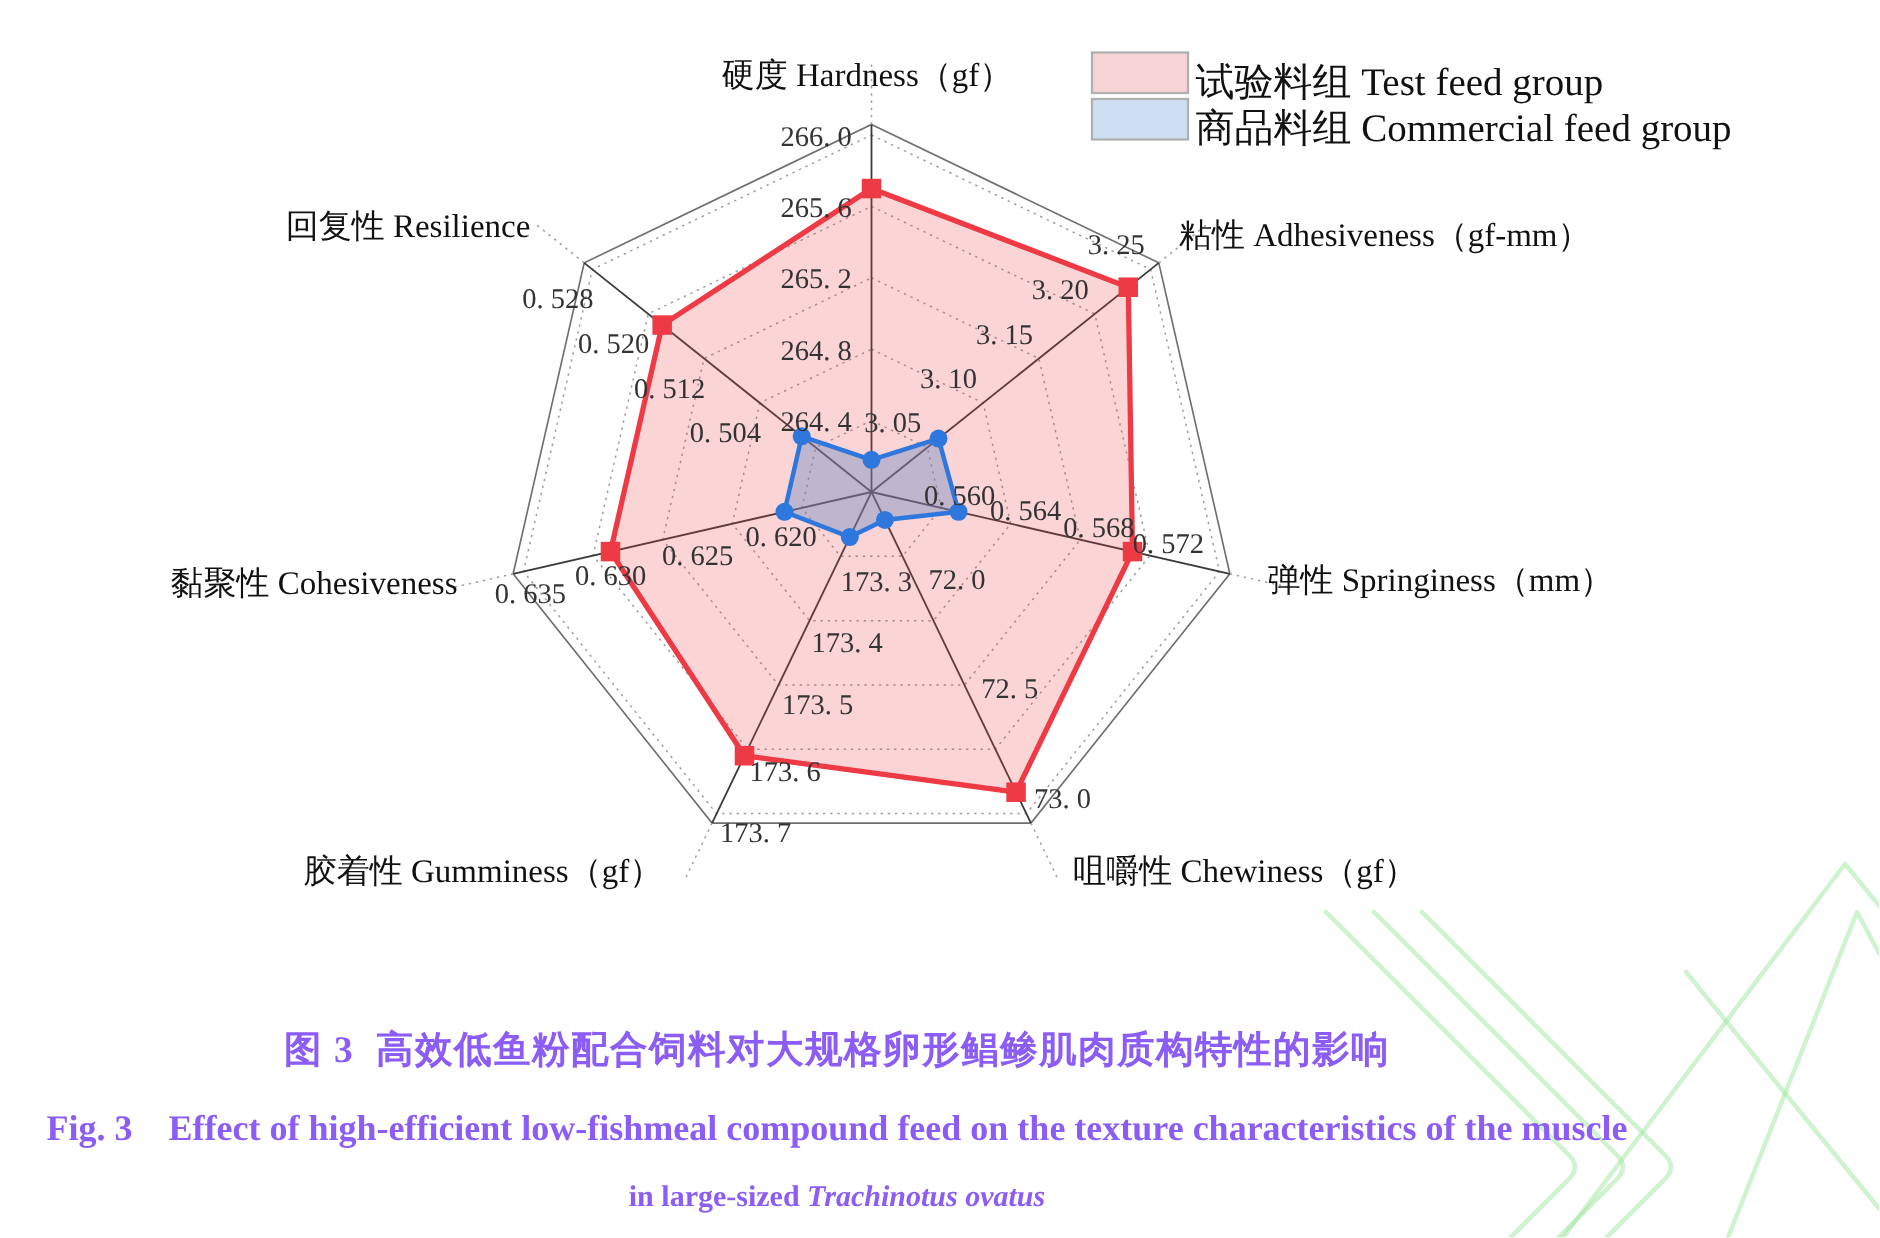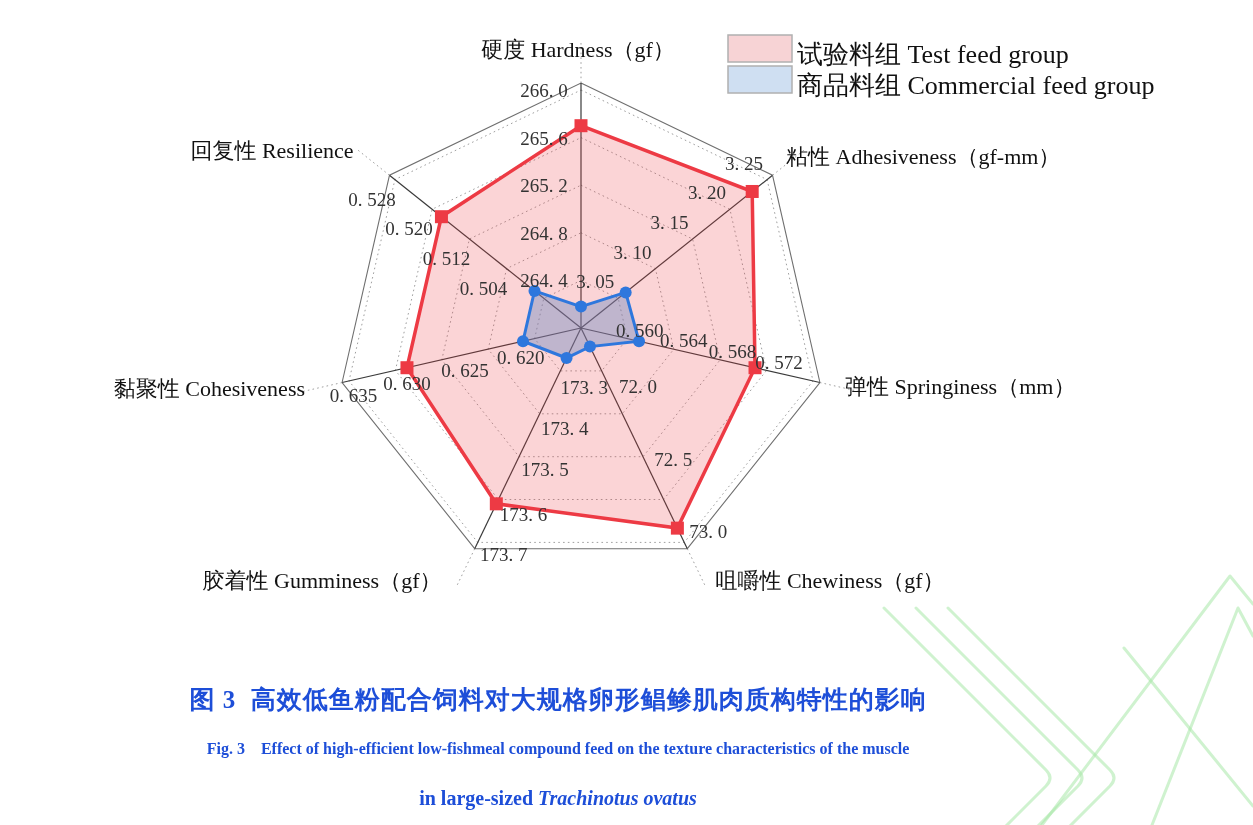--- a/index.html
+++ b/index.html
@@ -1,22 +1,22 @@
 <!DOCTYPE html>
 <html><head>
 <meta charset="utf-8">
 <style>
   html,body{margin:0;padding:0;background:#ffffff;}
   #page{position:relative;width:1253px;height:825px;background:#ffffff;overflow:hidden;
         font-family:"Liberation Serif","DejaVu Serif",serif;}
   #radar{position:absolute;left:0;top:0;}
-  .cap{position:absolute;left:0;width:1116px;text-align:center;color:#1d4ed8;
+  .cap{position:absolute;left:0;width:1116px;text-align:center;color:#8b5cf6;
        font-weight:bold;white-space:pre-wrap;}
   .cap-zh{top:683px;font-size:25px;letter-spacing:1px;}
-  .cap-en1{top:740px;font-size:16px;}
+  .cap-en1{top:740px;font-size:24px;}
   .cap-en2{top:787px;font-size:20px;}
   .italic{font-style:italic;}
   text{font-family:"Liberation Serif","DejaVu Serif",serif;}
 </style>
 </head>
 <body>
 
 <div id="page">
   <svg id="radar" width="1253" height="825" viewBox="0 0 1253 825">
       <path d="M 948,608 L 1110,770 Q 1118,778 1110,786 L 948,948" fill="none" stroke="#a7e7a7" stroke-width="3" opacity="0.55" stroke-linejoin="round" stroke-linecap="round"></path>

